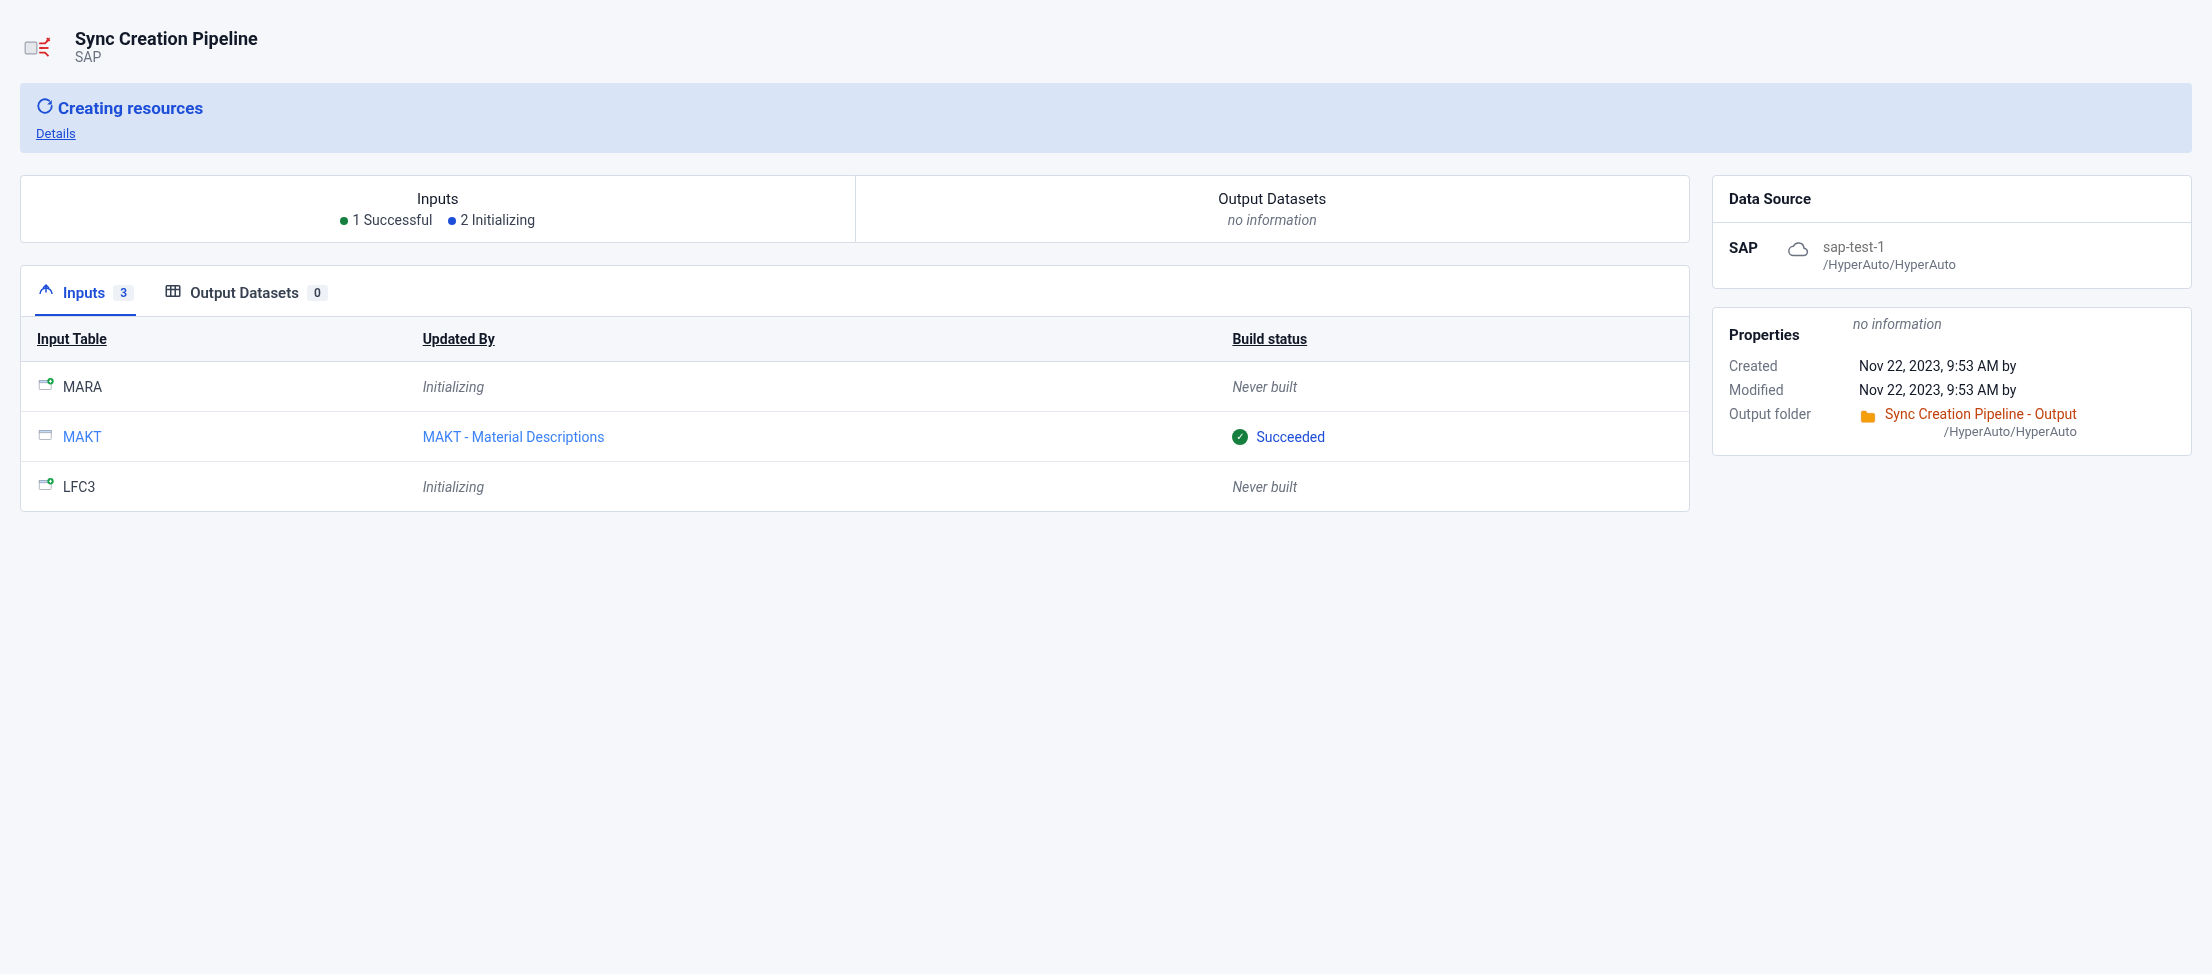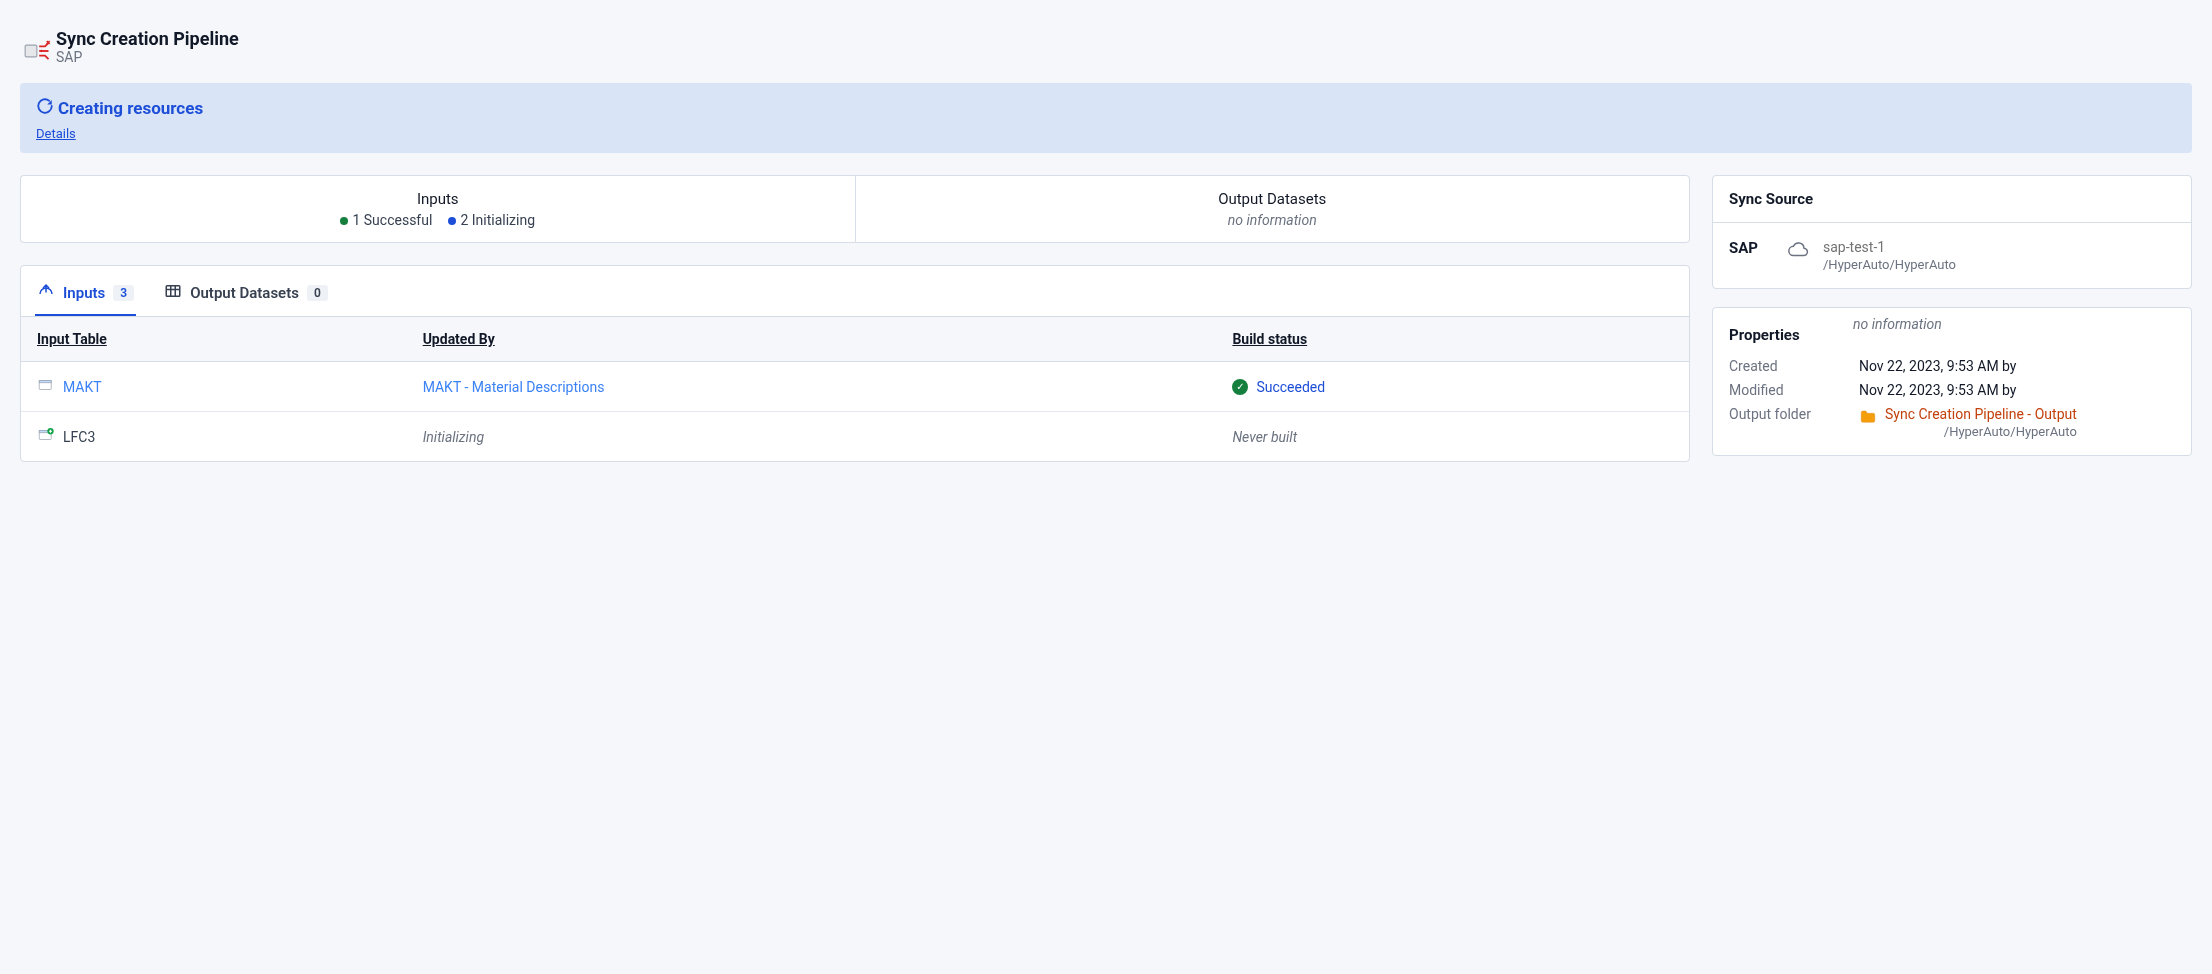--- a/index.html
+++ b/index.html
@@ -5,22 +5,22 @@
   * { box-sizing: border-box; margin: 0; padding: 0; }
   body {
     font-family: -apple-system, BlinkMacSystemFont, "Segoe UI", Roboto, Helvetica, Arial, sans-serif;
     background: #f5f7fa;
     color: #1f2937;
     font-size: 14px;
     padding: 20px;
   }
   .page-header {
     display: flex;
-    align-items: flex-end;
-    gap: 4px;
+    align-items: center;
+    gap: 23px;
     padding: 8px 0 18px 4px;
   }
   .header-icon {
     width: 28px;
     height: 28px;
     flex-shrink: 0;
     margin-top: 2px;
   }
   .header-text .title {
     font-size: 18px;
@@ -297,20 +297,35 @@
 
       <table class="data-table">
         <thead>
           <tr>
             <th>Input Table</th>
             <th>Updated By</th>
             <th>Build status</th>
           </tr>
         </thead>
         <tbody id="table-body">
+            <tr>
+              <td>
+                <div class="cell-icon-text">
+                  <span><svg viewBox="0 0 24 24">
+                      <rect x="3" y="6" width="16" height="12" rx="1" fill="#fff" stroke="#9ca3af"></rect>
+                      <rect x="3" y="6" width="16" height="3" fill="#bfdbfe" stroke="#9ca3af"></rect>
+                      <circle cx="18" cy="7" r="4.2" fill="#16a34a"></circle>
+                      <path d="M18 5v4M16 7h4" stroke="#fff" stroke-width="1.4"></path>
+                    </svg></span>
+                  <span>MARA</span>
+                </div>
+              </td>
+              <td><span class="muted-italic">Initializing</span></td>
+              <td><span class="muted-italic">Never built</span></td>
+            </tr>
             <tr>
               <td>
                 <div class="cell-icon-text">
                   <span><svg viewBox="0 0 24 24">
                       <rect x="3" y="6" width="16" height="12" rx="1" fill="#fff" stroke="#9ca3af"></rect>
                       <rect x="3" y="6" width="16" height="3" fill="#bfdbfe" stroke="#9ca3af"></rect>
                     </svg></span>
                   <span class="link">MAKT</span>
                 </div>
               </td>
@@ -337,21 +352,21 @@
               <td><span class="muted-italic">Initializing</span></td>
               <td><span class="muted-italic">Never built</span></td>
             </tr>
           </tbody>
       </table>
     </div>
   </div>
 
   <div class="right-col">
     <div class="side-card">
-      <div class="side-card-header">Sync Source</div>
+      <div class="side-card-header">Data Source</div>
       <div class="side-card-body">
         <div class="ds-row">
           <div class="ds-label">SAP</div>
           <div class="ds-icon">
             <svg viewBox="0 0 24 24" fill="none" stroke="#6b7280" stroke-width="1.6">
               <path d="M7 18a5 5 0 0 1 0-10 6 6 0 0 1 11.5 2A4 4 0 0 1 18 18H7z"></path>
             </svg>
           </div>
           <div class="ds-text">
             <div class="ds-name">sap-test-1</div>

